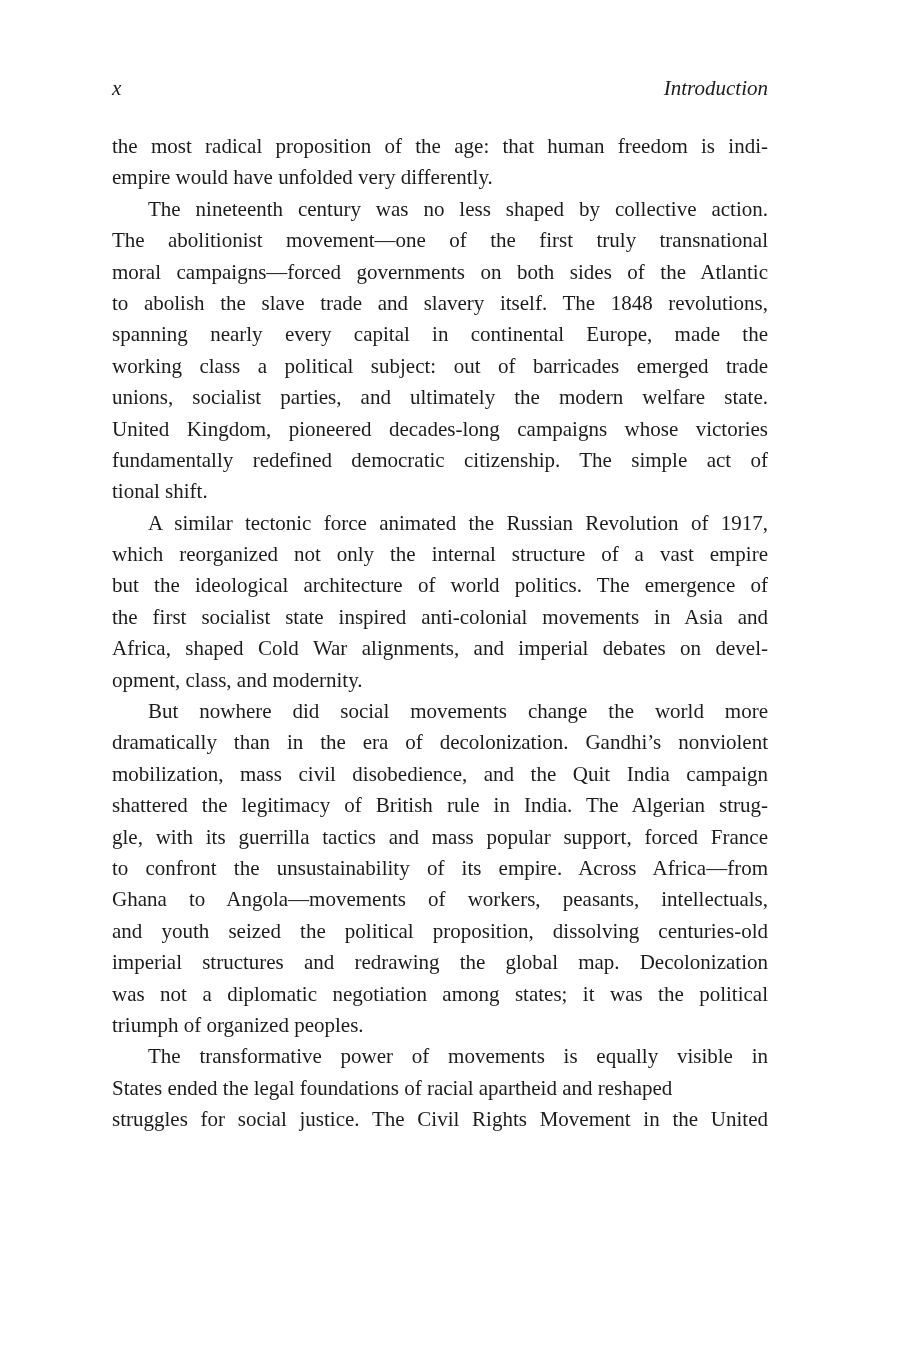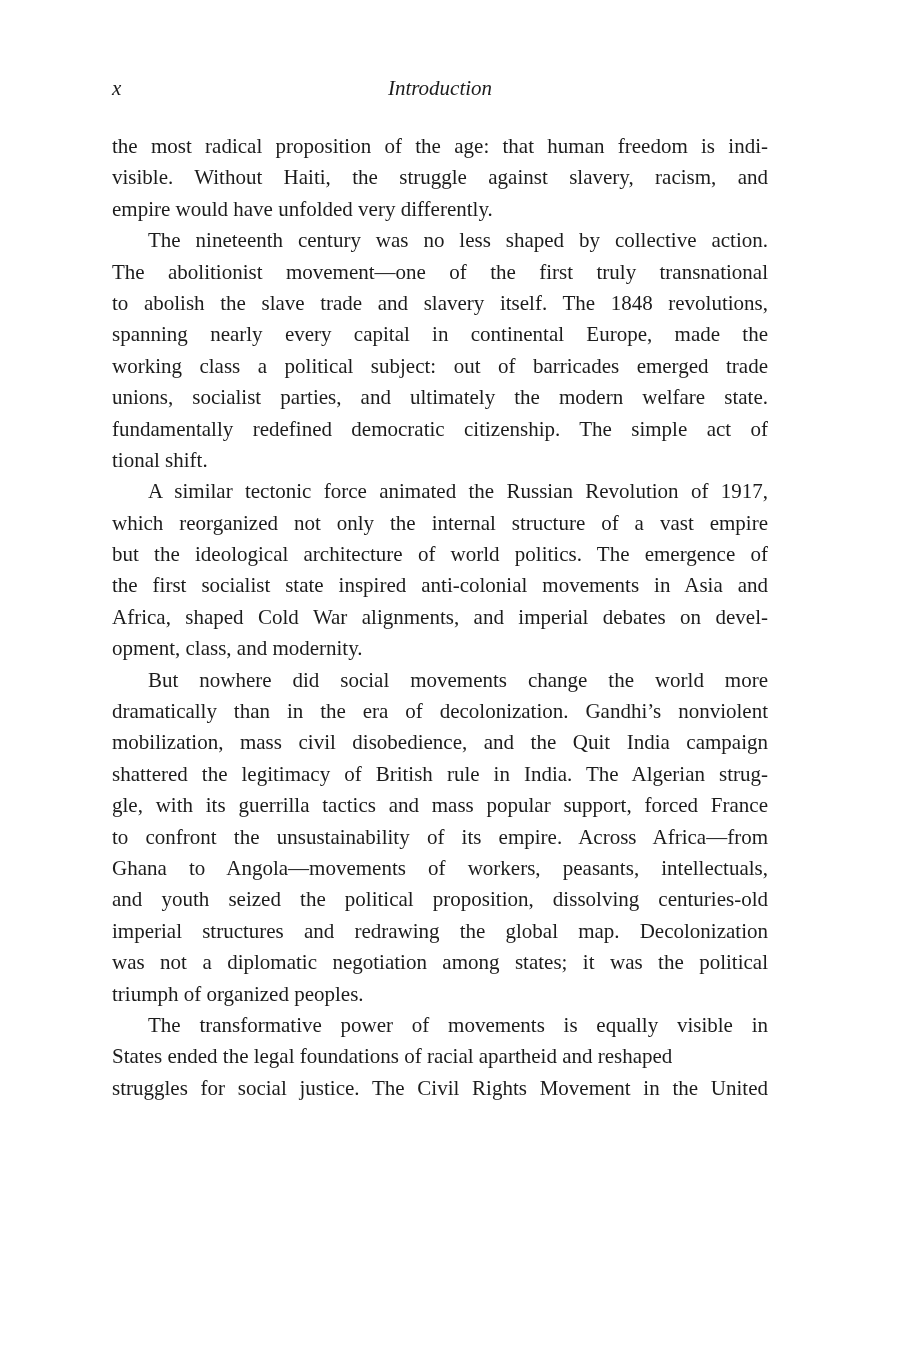--- a/index.html
+++ b/index.html
@@ -26,21 +26,21 @@
     font-size: 21px;
   }
   .folio {
     position: absolute;
     left: 0;
     top: 0;
   }
   .running-head {
     display: block;
     width: 100%;
-    text-align: center;
+    text-align: right;
   }
   .body-text {
     position: absolute;
     left: 112px;
     top: 131px;
     width: 656px;
     font-size: 21px;
   }
   .line {
     display: block;
@@ -60,30 +60,31 @@
 <body>
 
 <div class="page">
   <div class="header">
     <span class="folio">x</span>
     <span class="running-head">Introduction</span>
   </div>
   <div class="body-text" id="body-text">
       <div class="paragraph">
         <div class="line j">the most radical proposition of the age: that human freedom is indi-</div>
-        <div class="line j">visible. Without Haiti, the struggle against slavery, racism, and</div>
         <div class="line">empire would have unfolded very differently.</div>
       </div>
       <div class="paragraph">
         <div class="line j indent">The nineteenth century was no less shaped by collective action.</div>
         <div class="line j">The abolitionist movement—one of the first truly transnational</div>
+        <div class="line j">moral campaigns—forced governments on both sides of the Atlantic</div>
         <div class="line j">to abolish the slave trade and slavery itself. The 1848 revolutions,</div>
         <div class="line j">spanning nearly every capital in continental Europe, made the</div>
         <div class="line j">working class a political subject: out of barricades emerged trade</div>
         <div class="line j">unions, socialist parties, and ultimately the modern welfare state.</div>
+        <div class="line j">United Kingdom, pioneered decades-long campaigns whose victories</div>
         <div class="line j">fundamentally redefined democratic citizenship. The simple act of</div>
         <div class="line">tional shift.</div>
       </div>
       <div class="paragraph">
         <div class="line j indent">A similar tectonic force animated the Russian Revolution of 1917,</div>
         <div class="line j">which reorganized not only the internal structure of a vast empire</div>
         <div class="line j">but the ideological architecture of world politics. The emergence of</div>
         <div class="line j">the first socialist state inspired anti-colonial movements in Asia and</div>
         <div class="line j">Africa, shaped Cold War alignments, and imperial debates on devel-</div>
         <div class="line">opment, class, and modernity.</div>

